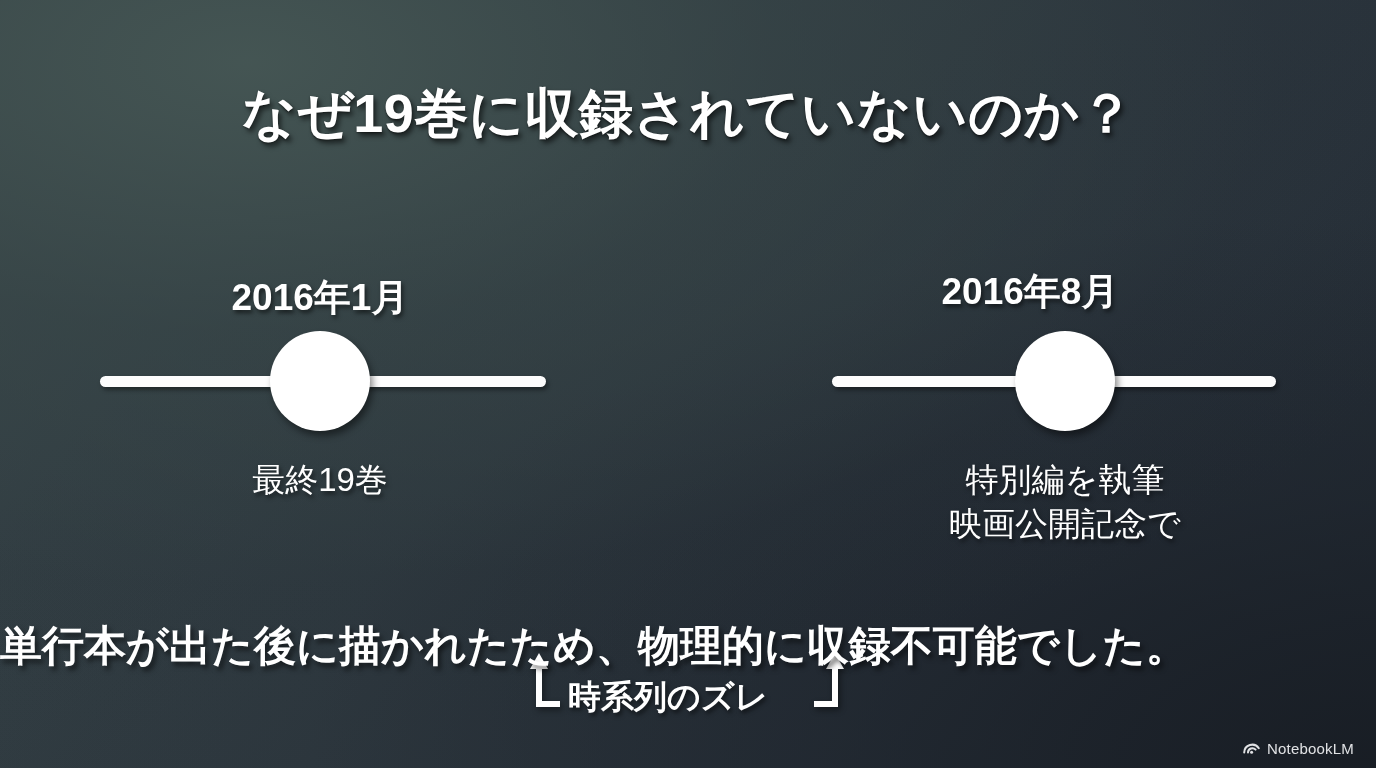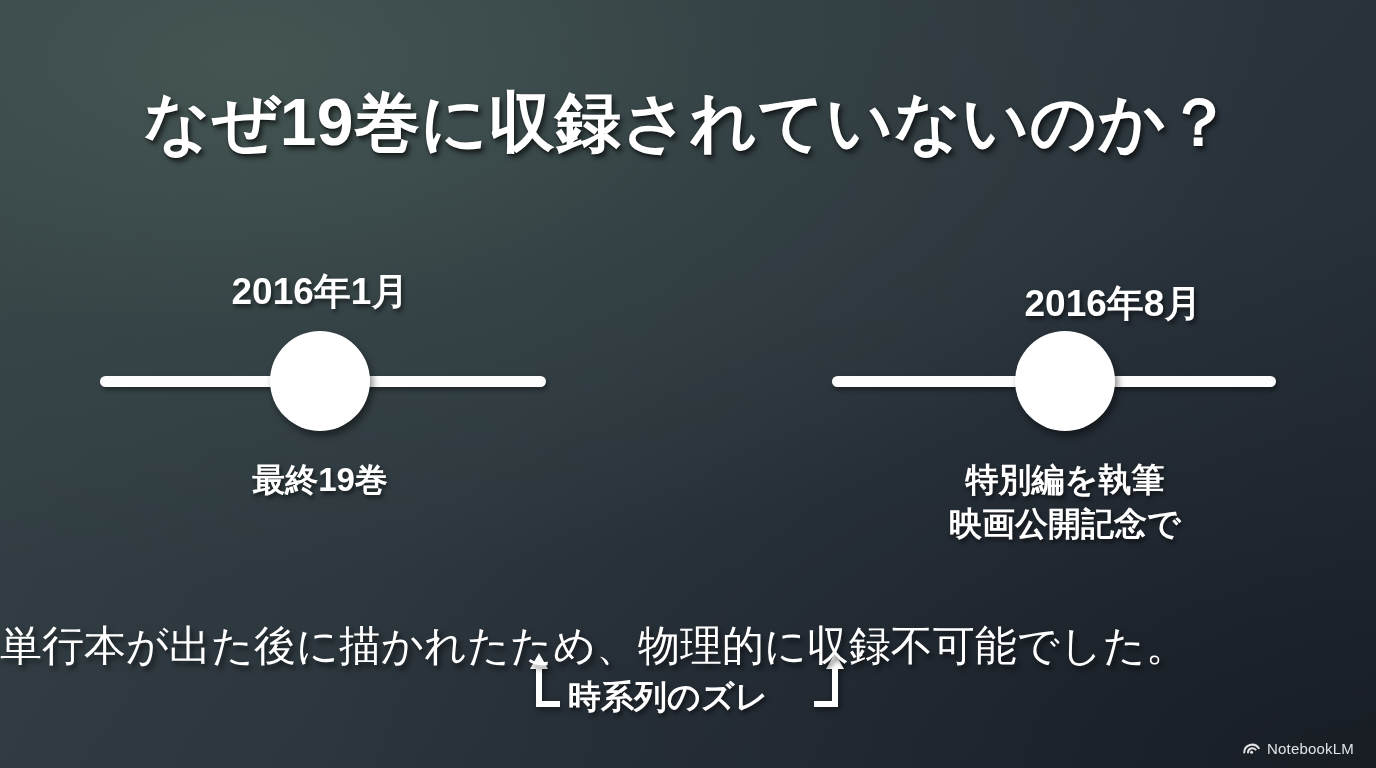--- a/index.html
+++ b/index.html
@@ -23,21 +23,21 @@
   }
 
   
   .title {
     position: absolute;
     left: 0;
     top: 78px;
     width: 1376px;
     text-align: center;
     color: #ffffff;
-    font-size: 66px;
+    font-size: 54px;
     font-weight: bold;
     letter-spacing: 0.5px;
     white-space: nowrap;
     text-shadow: 3px 4px 5px rgba(0,0,0,0.55), 0 1px 2px rgba(0,0,0,0.5);
   }
 
   
   .timeline {
     position: absolute;
     left: 0;
@@ -72,31 +72,31 @@
     position: absolute;
     top: 12px;
     width: 360px;
     text-align: center;
     color: #ffffff;
     font-size: 37px;
     font-weight: bold;
     white-space: nowrap;
     text-shadow: 2px 3px 4px rgba(0,0,0,0.55);
   }
-  .date-left  { left: 140px; }
-  .date-right { left: 933px; margin-top: 12px; }
+  .date-left  { left: 140px; margin-top: 6px; }
+  .date-right { left: 850px; }
 
   .caption {
     position: absolute;
     top: 203px;
     width: 420px;
     text-align: center;
     color: #ffffff;
     font-size: 33px;
-    font-weight: bold;
+    font-weight: normal;
     line-height: 1.33;
     text-shadow: 2px 3px 4px rgba(0,0,0,0.55);
   }
   .cap-left  { left: 110px; }
   .cap-right { left: 855px; }
   .caption .line { display: block; white-space: nowrap; }
 
   
   .gap-label {
     position: absolute;
@@ -121,21 +121,21 @@
 
   
   .statement {
     position: absolute;
     left: 0;
     top: 618px;
     width: 1129px;
     text-align: center;
     color: #ffffff;
     font-size: 42px;
-    font-weight: normal;
+    font-weight: bold;
     white-space: nowrap;
     text-shadow: 3px 4px 5px rgba(0,0,0,0.55);
   }
 
   
   .watermark {
     position: absolute;
     right: 22px;
     bottom: 10px;
     display: flex;

